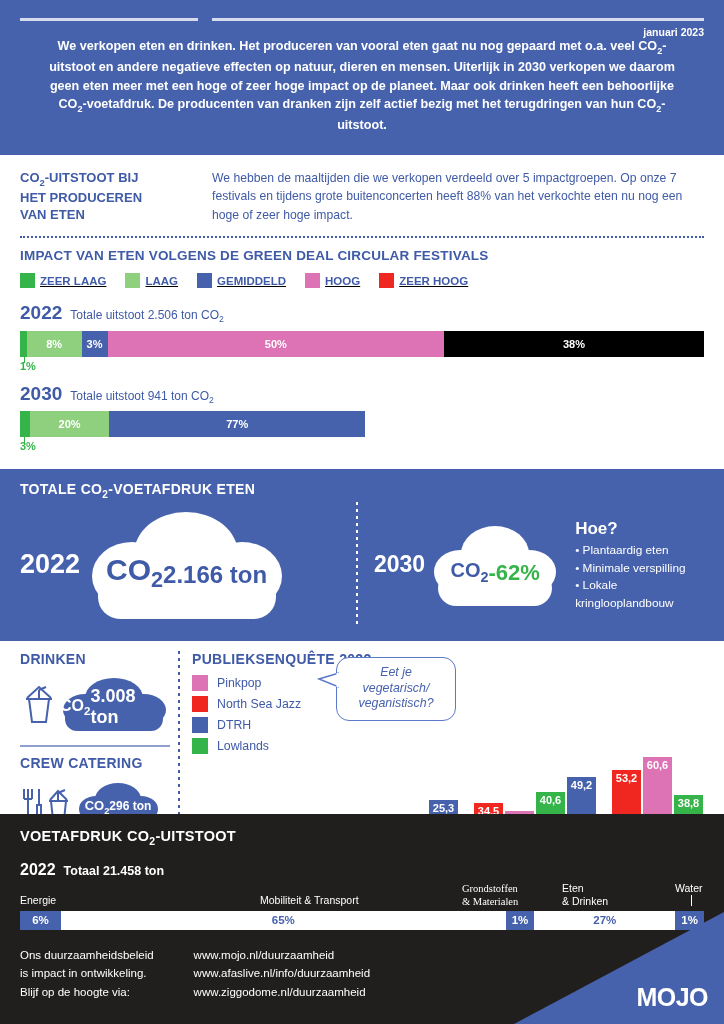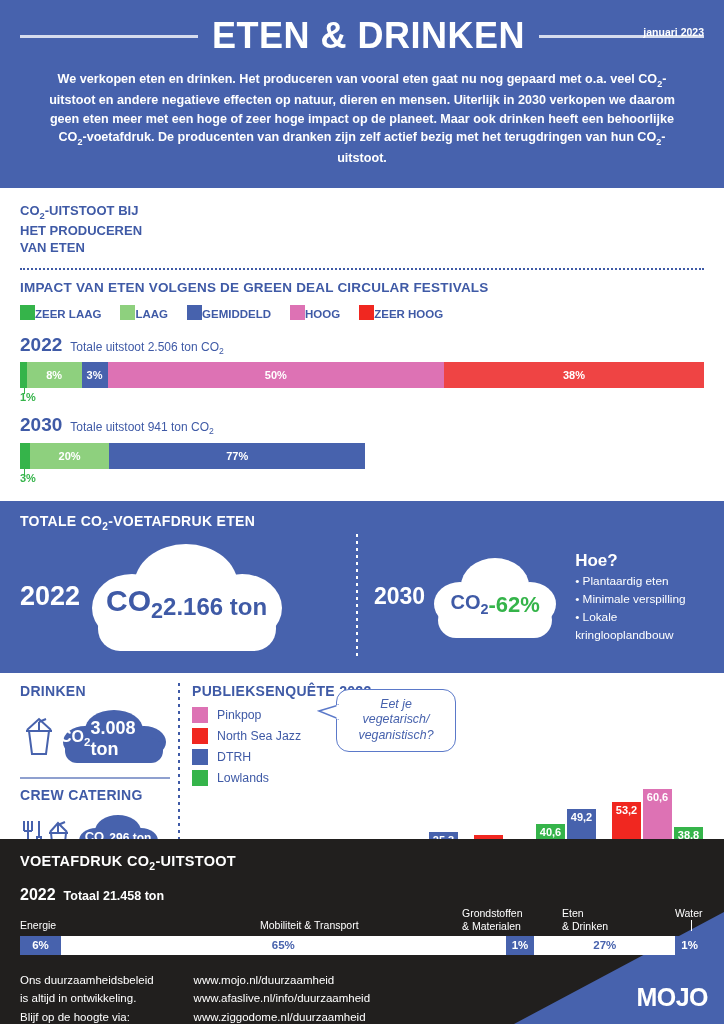--- a/index.html
+++ b/index.html
@@ -35,21 +35,21 @@
   .kicker {
     color:#3f5aa6; font-size:13px; font-weight:bold; line-height:1.32;
     width:170px; flex:0 0 170px; text-transform:uppercase;
   }
   .body-text { color:#3f5aa6; font-size:12.2px; line-height:1.52; flex:1; }
   .dotted {
     border-top:2px dotted #3f5aa6; margin:12px 0 10px 0; height:0;
   }
   .sub-head { color:#3f5aa6; font-size:13.5px; font-weight:bold; letter-spacing:0.2px; }
   .legend { display:flex; align-items:center; gap:8px; margin-top:10px; flex-wrap:nowrap; }
-  .legend-item { display:flex; align-items:flex-end; margin-right:11px; }
+  .legend-item { display:flex; align-items:center; gap:5px; margin-right:11px;text-decoration:underline; }
   .swatch { width:15px; height:15px; display:block; }
   .legend-label { color:#3f5aa6; font-size:11.5px; font-weight:bold; }
 
   
   .year-row { display:flex; align-items:baseline; gap:8px; margin-top:14px; }
   .year-big { color:#3f5aa6; font-size:19px; font-weight:bold; }
   .year-note { color:#3f5aa6; font-size:12px; }
   .stack { display:flex; height:26px; margin-top:6px; }
   .seg { display:flex; align-items:center; justify-content:center;
          color:#fff; font-size:11px; font-weight:bold; overflow:hidden; }
@@ -105,21 +105,21 @@
   .bar { position:relative; width:29px; }
   .bar .fill { width:100%; }
   .bar .inlbl { position:absolute; left:0; right:0; top:2px; text-align:center;
                 color:#fff; font-size:11px; font-weight:bold; }
   .bar .outlbl { position:absolute; left:0; right:0; color:#3f5aa6;
                  font-size:11px; font-weight:bold; text-align:center; }
   .grp-label { position:absolute; bottom:2px; width:100%; text-align:center;
                color:#3f5aa6; font-size:12.5px; font-weight:bold; letter-spacing:0.3px; }
 
   
-  .dark { position:absolute; left:0; bottom:0; width:724px; height:185px;
+  .dark { position:absolute; left:0; bottom:0; width:724px; height:210px;
           background:#211f1e; overflow:hidden; }
   .dark-pad { padding:14px 20px 0 20px; position:relative; z-index:2; }
   .dark-title { color:#ffffff; font-size:14.5px; font-weight:bold; letter-spacing:0.3px; }
   .tot-row { display:flex; align-items:baseline; gap:8px; margin-top:14px; }
   .tot-year { color:#ffffff; font-size:16px; font-weight:bold; }
   .tot-note { color:#ffffff; font-size:12.5px; font-weight:bold; }
   .fp-labels { position:relative; height:30px; margin-top:2px; }
   .fp-lbl { position:absolute; color:#ffffff; font-size:10.5px; line-height:1.25; }
   .fp-bar { display:flex; height:19px; }
   .fp-seg { display:flex; align-items:center; justify-content:center;
@@ -134,40 +134,40 @@
           }
 </style>
 </head>
 <body>
 
 <div class="page">
 
   <div class="header" style="position:relative;">
     <div class="title-row">
       <span class="rule left"></span>
-      <span class="main-title">ETEN &amp; DRINKEN</span>
       <span class="rule right"></span>
     </div>
     <div class="date-wrap">
       <span class="date">januari 2023</span>
     </div>
     <p class="intro">
       We verkopen eten en drinken. Het produceren van vooral eten gaat nu nog gepaard met
       o.a. veel CO<sub>2</sub>-uitstoot en andere negatieve effecten op natuur, dieren en mensen. Uiterlijk
       in 2030 verkopen we daarom geen eten meer met een hoge of zeer hoge impact op de
       planeet. Maar ook drinken heeft een behoorlijke CO<sub>2</sub>-voetafdruk. De producenten van
       dranken zijn zelf actief bezig met het terugdringen van hun CO<sub>2</sub>-uitstoot.
     </p>
   </div>
 
   <div class="sec-white">
     <div class="two-col">
       <div class="kicker">
         CO<sub>2</sub>-UITSTOOT BIJ<br>HET PRODUCEREN<br>VAN ETEN
       </div>
+      <div class="body-text">We hebben de maaltijden die we verkopen verdeeld over 5 impactgroepen. Op onze 7 festivals en tijdens grote buitenconcerten heeft 88% van het verkochte eten nu nog een hoge of zeer hoge impact.</div>
     </div>
 
     <div class="dotted"></div>
 
     <div class="sub-head">IMPACT VAN ETEN VOLGENS DE GREEN DEAL CIRCULAR FESTIVALS</div>
 
     <div class="legend">
       <div class="legend-item">
         <span class="swatch" style="background:#35b44a"></span>
         <span class="legend-label">ZEER LAAG</span>
@@ -192,21 +192,21 @@
 
     <div class="year-row">
       <span class="year-big">2022</span>
       <span class="year-note">Totale uitstoot 2.506 ton CO<sub>2</sub></span>
     </div>
     <div class="stack">
       <span class="seg" style="background:#35b44a;width:1%"></span>
       <span class="seg" style="background:#8ed07e;width:8%">8%</span>
       <span class="seg" style="background:#4762ad;width:3.8%">3%</span>
       <span class="seg" style="background:#dd72b4;width:49.2%">50%</span>
-      <span class="seg" style="background:#ef4444;width:38%">38%</span>
+      <span class="seg" style="background:#000000;width:38%">38%</span>
     </div>
     <div class="callout">
       <span class="callout-tick"></span>
       <span class="callout-lbl">1%</span>
     </div>
 
     <div class="year-row" style="margin-top:6px;">
       <span class="year-big">2030</span>
       <span class="year-note">Totale uitstoot 941 ton CO<sub>2</sub></span>
     </div>
@@ -458,37 +458,37 @@
       <div class="dark-title">VOETAFDRUK CO<sub>2</sub>-UITSTOOT</div>
 
       <div class="tot-row">
         <span class="tot-year">2022</span>
         <span class="tot-note">Totaal 21.458 ton</span>
       </div>
 
       <div class="fp-labels">
         <span class="fp-lbl" style="left:0px;top:13px;">Energie</span>
         <span class="fp-lbl" style="left:222px;top:13px;padding-left:18px;">Mobiliteit &amp; Transport</span>
-        <span class="fp-lbl" style="left:442px;top:1px;">Grondstoffen<br>&amp; Materialen</span>
+        <span class="fp-lbl" style="left:442px;top:1px;font-family:Liberation Serif, serif;">Grondstoffen<br>&amp; Materialen</span>
         <span class="fp-lbl" style="left:542px;top:1px;">Eten<br>&amp; Drinken</span>
         <span class="fp-lbl" style="left:655px;top:1px;">Water<br><span style="display:inline-block;width:1px;height:11px;background:#fff;margin-left:16px;"></span></span>
       </div>
 
       <div class="fp-bar">
         <span class="fp-seg blue" style="width:6%">6%</span>
         <span class="fp-seg white" style="width:65%">65%</span>
         <span class="fp-seg blue" style="width:4.2%">1%</span>
         <span class="fp-seg white" style="width:20.6%">27%</span>
         <span class="fp-seg blue" style="width:4.2%">1%</span>
       </div>
 
       <div class="links">
         <div>
           <span>Ons duurzaamheidsbeleid</span><br>
-          <span>is altijd in ontwikkeling.</span><br>
+          <span>is impact in ontwikkeling.</span><br>
           <span>Blijf op de hoogte via:</span>
         </div>
         <div>
           <span>www.mojo.nl/duurzaamheid</span><br>
           <span>www.afaslive.nl/info/duurzaamheid</span><br>
           <span>www.ziggodome.nl/duurzaamheid</span>
         </div>
       </div>
     </div>
 

